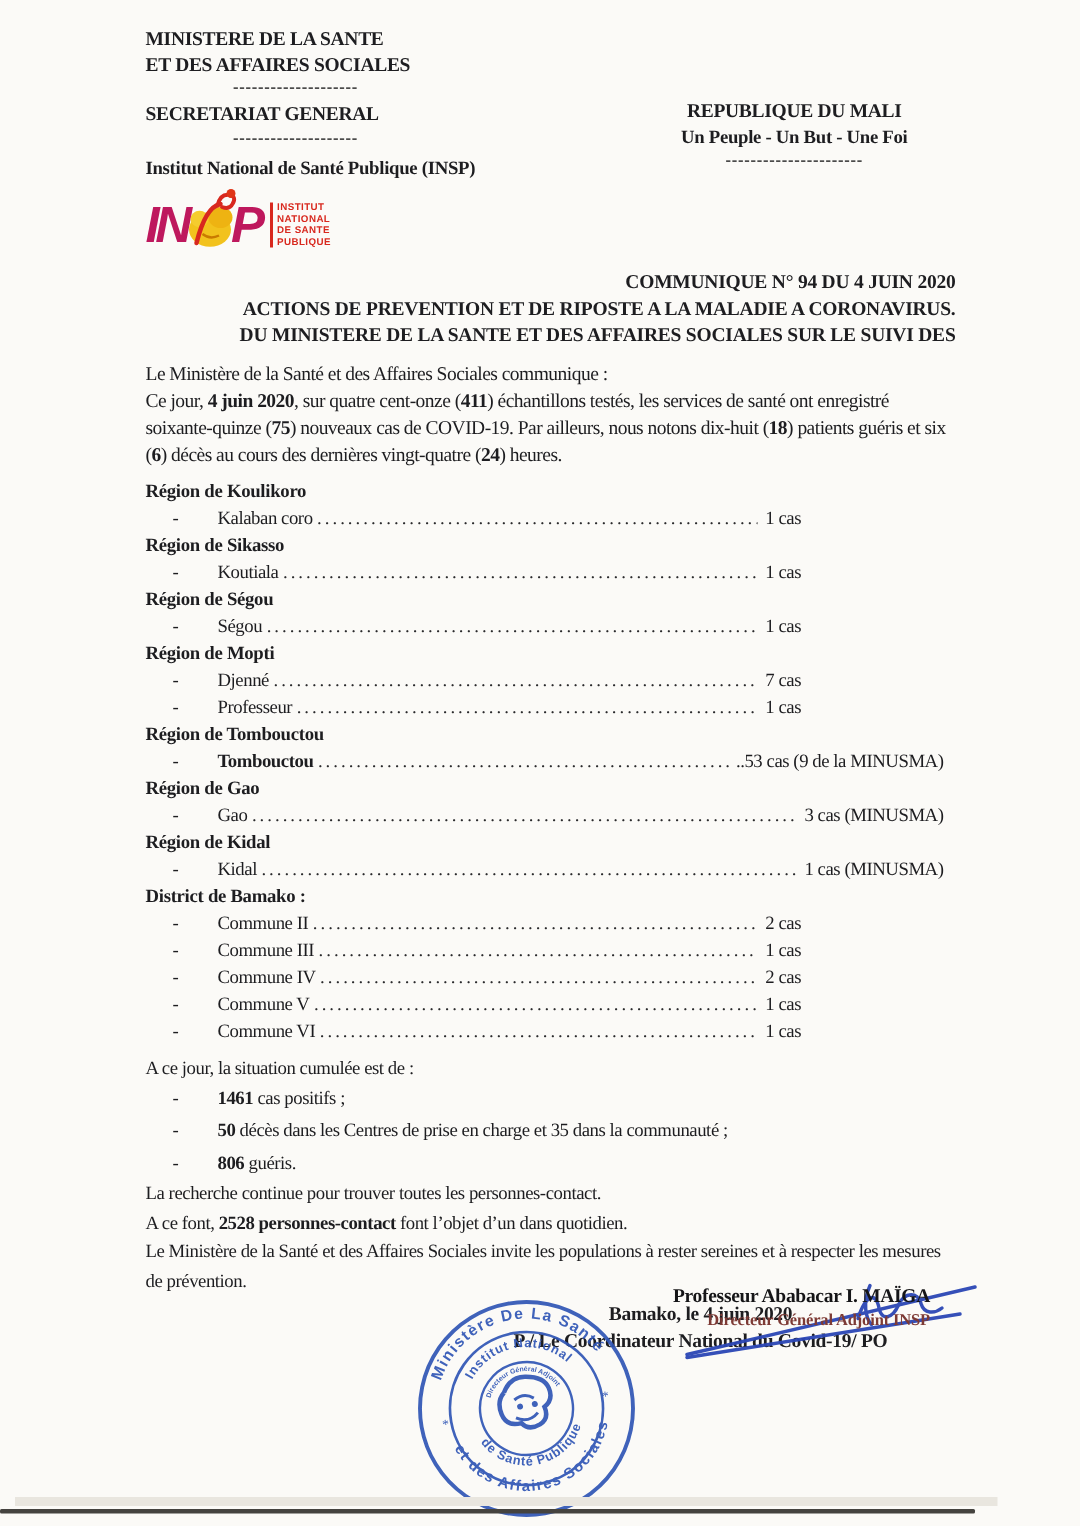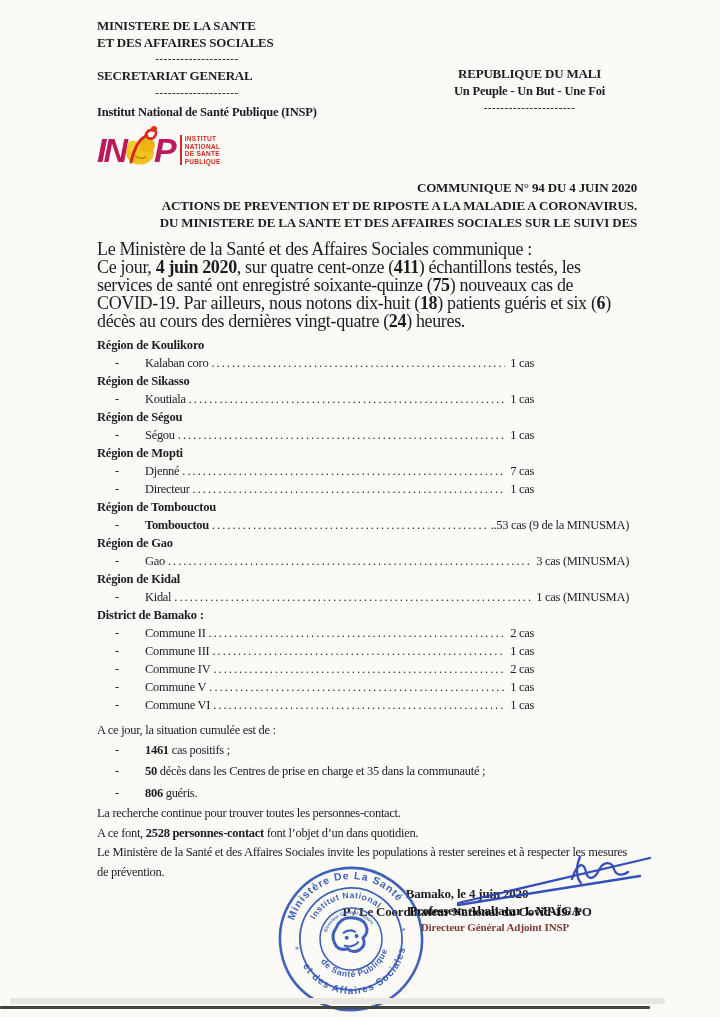--- a/index.html
+++ b/index.html
@@ -29,21 +29,21 @@
   .logo-mark { display:flex; align-items:center; font-family:"Liberation Sans", sans-serif; font-style:italic; font-weight:bold; color:#be185d; }
   .logo-in { font-size:34px; letter-spacing:-3px; }
   .logo-blob { margin:0 -7px 0 -4px; position:relative; top:-1px; }
   .logo-p { font-size:34px; }
   .logo-caption { margin-left:3px; font-family:"Liberation Sans", sans-serif; font-weight:bold; font-size:6.5px; line-height:7.5px; color:#d8281e; letter-spacing:0.3px; border-left:2px solid #d8281e; padding-left:3px; }
 
   
   .title-block { margin-top:5px; text-align:right; font-weight:bold; font-size:13px; line-height:17.5px; letter-spacing:-0.15px; }
 
   
-  .intro { margin-top:8px; font-size:18px; line-height:18px; letter-spacing:-0.35px; }
+  .intro { margin-top:8px; font-size:13px; line-height:18px; letter-spacing:-0.35px; }
   .intro .para { margin-top:0; }
   b { font-weight:bold; }
 
   .regions { margin-top:6px; font-size:12.5px; letter-spacing:-0.3px; }
   .region-name { font-weight:bold; line-height:18px; letter-spacing:-0.2px; }
   .case-row { display:flex; line-height:18px; padding-left:18px; padding-right:103px; }
   .case-row.wide { padding-right:8px; }
   .row-dash { flex:none; width:30px; }
   .row-label { flex:none; white-space:nowrap; }
   .row-label.b { font-weight:bold; }
@@ -54,21 +54,21 @@
   .summary { margin-top:6px; font-size:12.5px; letter-spacing:-0.3px; }
   .sum-lead { line-height:20px; }
   .sum-row { display:flex; line-height:21.5px; padding-left:18px; }
   .plain-line { line-height:19.5px; }
 
   .signoff { margin-top:3px; margin-left:200px; width:340px; text-align:center; font-weight:bold; font-size:13px; line-height:17.5px; letter-spacing:-0.2px; }
 
   
   .stamp { position:absolute; left:276px; top:864px; width:150px; height:150px; transform:rotate(-10deg); opacity:0.92; }
   .signature { position:absolute; left:452px; top:849px; width:205px; height:64px; }
-  .signer { position:absolute; left:370px; top:903px; width:250px; text-align:center; }
+  .signer { position:absolute; left:370px; top:856px; width:250px; text-align:right; }
   .signer-name { font-weight:bold; font-size:13px; letter-spacing:-0.2px; color:#151517; }
   .signer-title { font-weight:bold; font-size:11px; letter-spacing:-0.1px; color:#7d3a35; margin-top:2px; }
 
   
   .scan-band { position:absolute; left:10px; top:998px; width:655px; height:6px; background:#e9e6df; }
   .scan-line { position:absolute; left:0px; top:1006px; width:650px; height:3px; background:#45433f; border-radius:1px; }
 </style>
 </head>
 <body>
 
@@ -149,21 +149,21 @@
       </div>
       <div class="region-name">Région de Mopti</div>
       <div class="case-row">
         <span class="row-dash">-</span>
         <span class="row-label">Djenné</span>
         <span class="dots"></span>
         <span class="row-value">7 cas</span>
       </div>
       <div class="case-row">
         <span class="row-dash">-</span>
-        <span class="row-label">Directeur</span>
+        <span class="row-label">Professeur</span>
         <span class="dots"></span>
         <span class="row-value">1 cas</span>
       </div>
       <div class="region-name">Région de Tombouctou</div>
       <div class="case-row wide">
         <span class="row-dash">-</span>
         <span class="row-label b">Tombouctou</span>
         <span class="dots"></span>
         <span class="row-value">..53 cas (9 de la MINUSMA)</span>
       </div>

